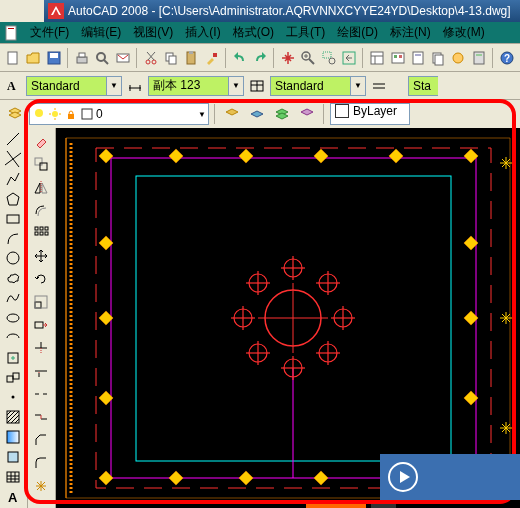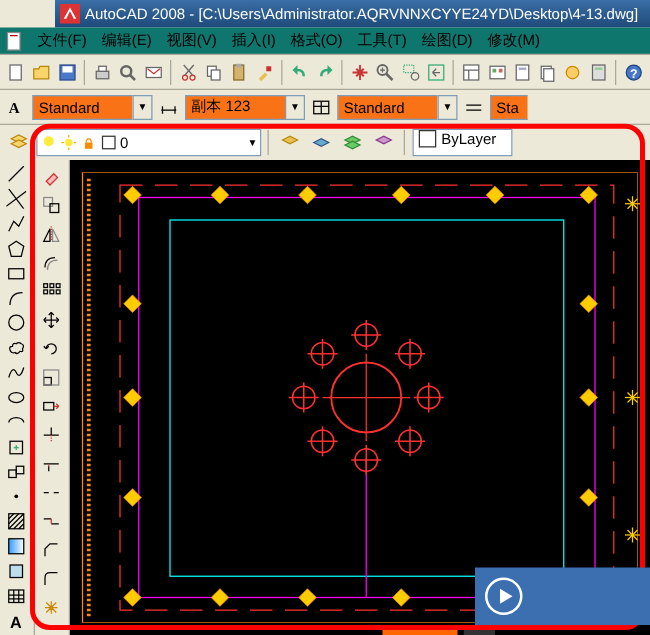--- a/index.html
+++ b/index.html
@@ -11,21 +11,21 @@
   
   .menubar { height: 22px; background: #0f766e; display: flex; align-items: center; padding: 0 4px; border-bottom: 1px solid #aca899; }
   .menubar .sysicon { width: 16px; height: 16px; margin-right: 4px; }
   .menubar .menuitem { padding: 2px 6px; cursor: default; }
   
   .toolbar { height: 28px; background: #ece9d8; display: flex; align-items: center; padding: 2px 4px; border-bottom: 1px solid #aca899; gap: 2px; }
   .toolbar .btn { width: 22px; height: 22px; display: flex; align-items: center; justify-content: center; border: 1px solid transparent; cursor: pointer; }
   .toolbar .sep { width: 2px; height: 20px; border-left: 1px solid #aca899; margin: 0 2px; }
   
   .stylebar { height: 28px; background: #ece9d8; display: flex; align-items: center; padding: 2px 4px; border-bottom: 1px solid #aca899; gap: 4px; }
-  .stylebar input[type=text] { height: 20px; border: 1px solid #7f9db9; padding: 0 4px; font-size: 12px; background: #f97316; }
+  .stylebar input[type=text] { height: 20px; border: 1px solid #7f9db9; padding: 0 4px; font-size: 12px; background: #bef264; }
   .stylebar .combo { display: flex; align-items: center; }
   .stylebar .combo input { border-right: none; }
   .stylebar .combo .arrow { width: 16px; height: 20px; background: #ece9d8; border: 1px solid #7f9db9; display:flex; align-items:center; justify-content:center; font-size:8px; cursor:pointer; }
   .stylebar .tinybtn { width: 18px; height: 18px; display:flex; align-items:center; justify-content:center; border:1px solid transparent; cursor:pointer; }
   
   .layerbar { height: 28px; background: #ece9d8; display: flex; align-items: center; padding: 2px 4px; gap: 3px; }
   .layerbar .btn { width: 22px; height: 22px; display: flex; align-items: center; justify-content: center; border:1px solid transparent; cursor:pointer; }
   .layerbar .layersel { display: flex; align-items: center; height: 22px; border: 1px solid #7f9db9; background: #fff; width: 180px; padding: 0 2px; }
   .layerbar .layersel .icon { width: 14px; height: 14px; margin-right: 2px; display:flex; align-items:center; justify-content:center; }
   .layerbar .layersel .txt { flex: 1; font-size: 12px; }
@@ -66,20 +66,21 @@
       <rect x="2" y="1" width="10" height="14" fill="#fff" stroke="#888"></rect>
       <rect x="4" y="3" width="6" height="1" fill="#b00"></rect>
     </svg>
   <span class="menuitem">文件(F)</span>
   <span class="menuitem">编辑(E)</span>
   <span class="menuitem">视图(V)</span>
   <span class="menuitem">插入(I)</span>
   <span class="menuitem">格式(O)</span>
   <span class="menuitem">工具(T)</span>
   <span class="menuitem">绘图(D)</span>
+  <span class="menuitem">标注(N)</span>
   <span class="menuitem">修改(M)</span>
 </div>
 
 <div class="toolbar">
   <div class="btn">
       <svg width="16" height="16">
         <rect x="3" y="2" width="9" height="12" fill="#fff" stroke="#666"></rect>
       </svg>
     </div>
   <div class="btn">
@@ -255,21 +256,21 @@
     <input type="text" style="width: 80px;" value="Standard">
     <div class="arrow">▼</div>
   </div>
   <div class="tinybtn">
       <svg width="16" height="16">
         <line x1="2" y1="6" x2="14" y2="6" stroke="#000"></line>
         <line x1="2" y1="10" x2="14" y2="10" stroke="#000"></line>
       </svg>
     </div>
   <div class="combo">
-    <input type="text" style="width: 30px;" value="Sta">
+    <input type="text" style="width: 30px; margin-left: 16px;" value="Sta">
   </div>
 </div>
 
 <div class="layerbar">
   <div class="btn">
       <svg width="18" height="18">
         <path d="M3 6 L9 3 L15 6 L9 9 Z" fill="#f7d56a" stroke="#b8860b"></path>
         <path d="M3 10 L9 7 L15 10 L9 13 Z" fill="#f7d56a" stroke="#b8860b"></path>
       </svg>
     </div>

